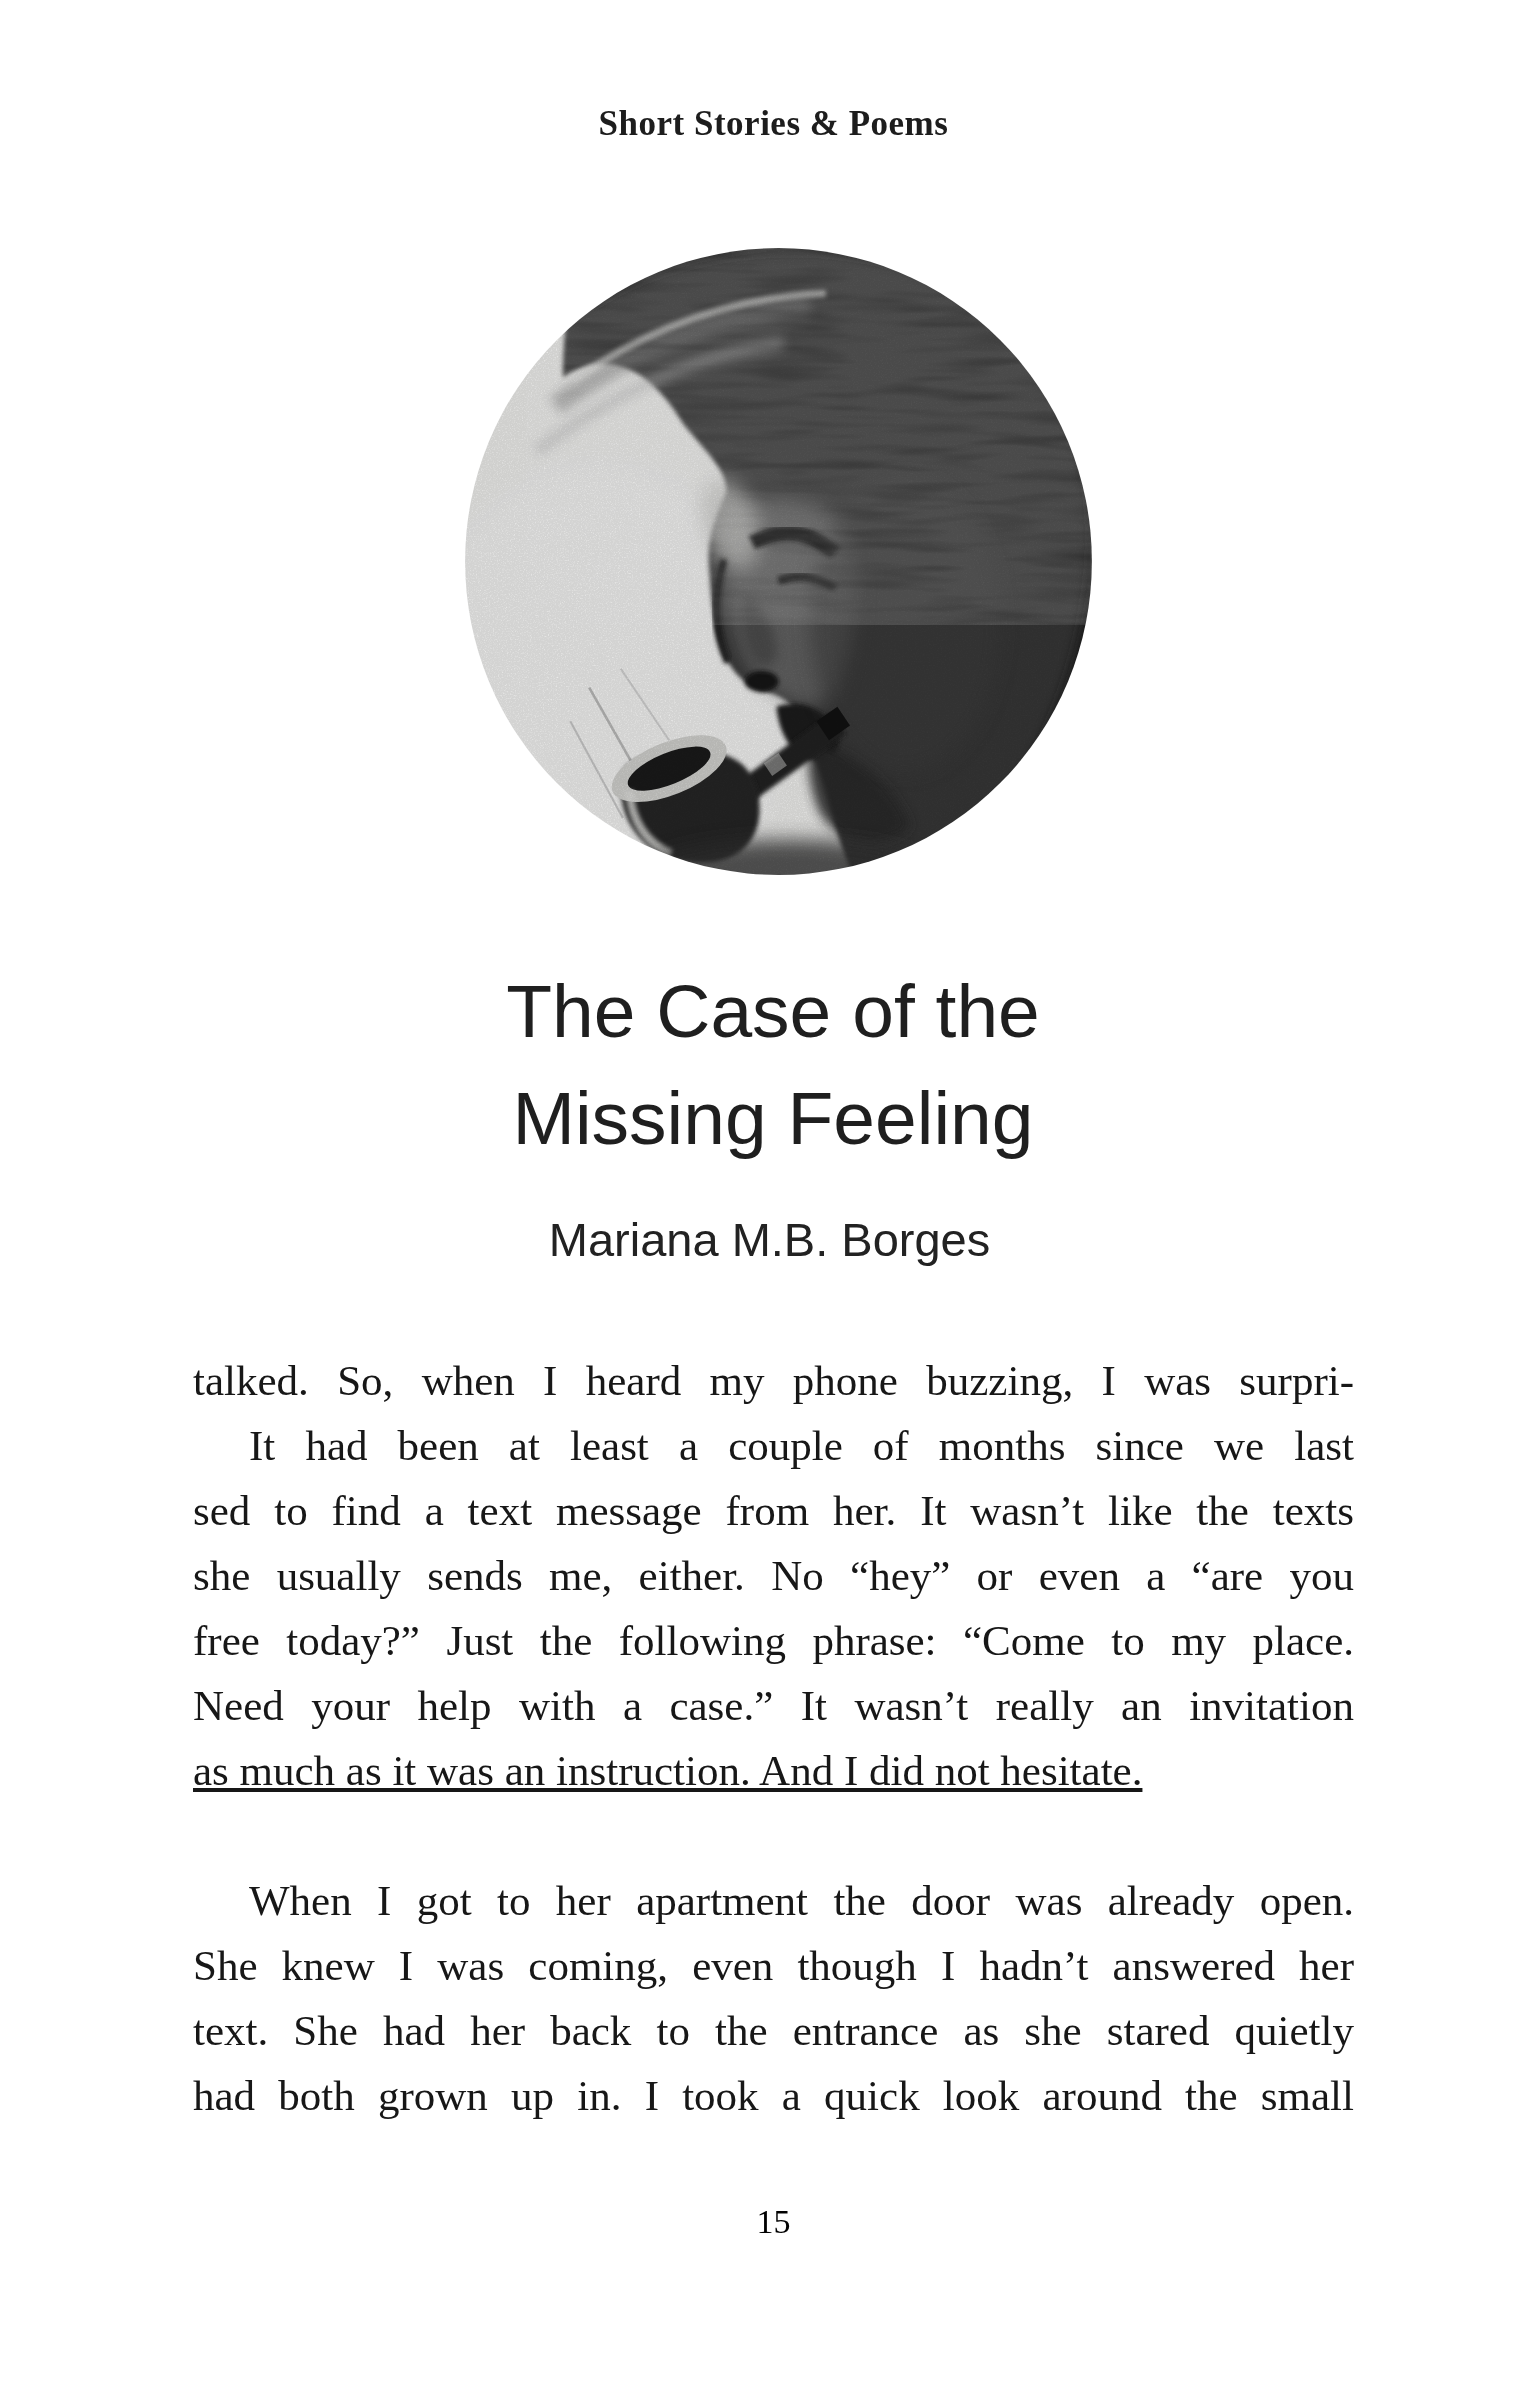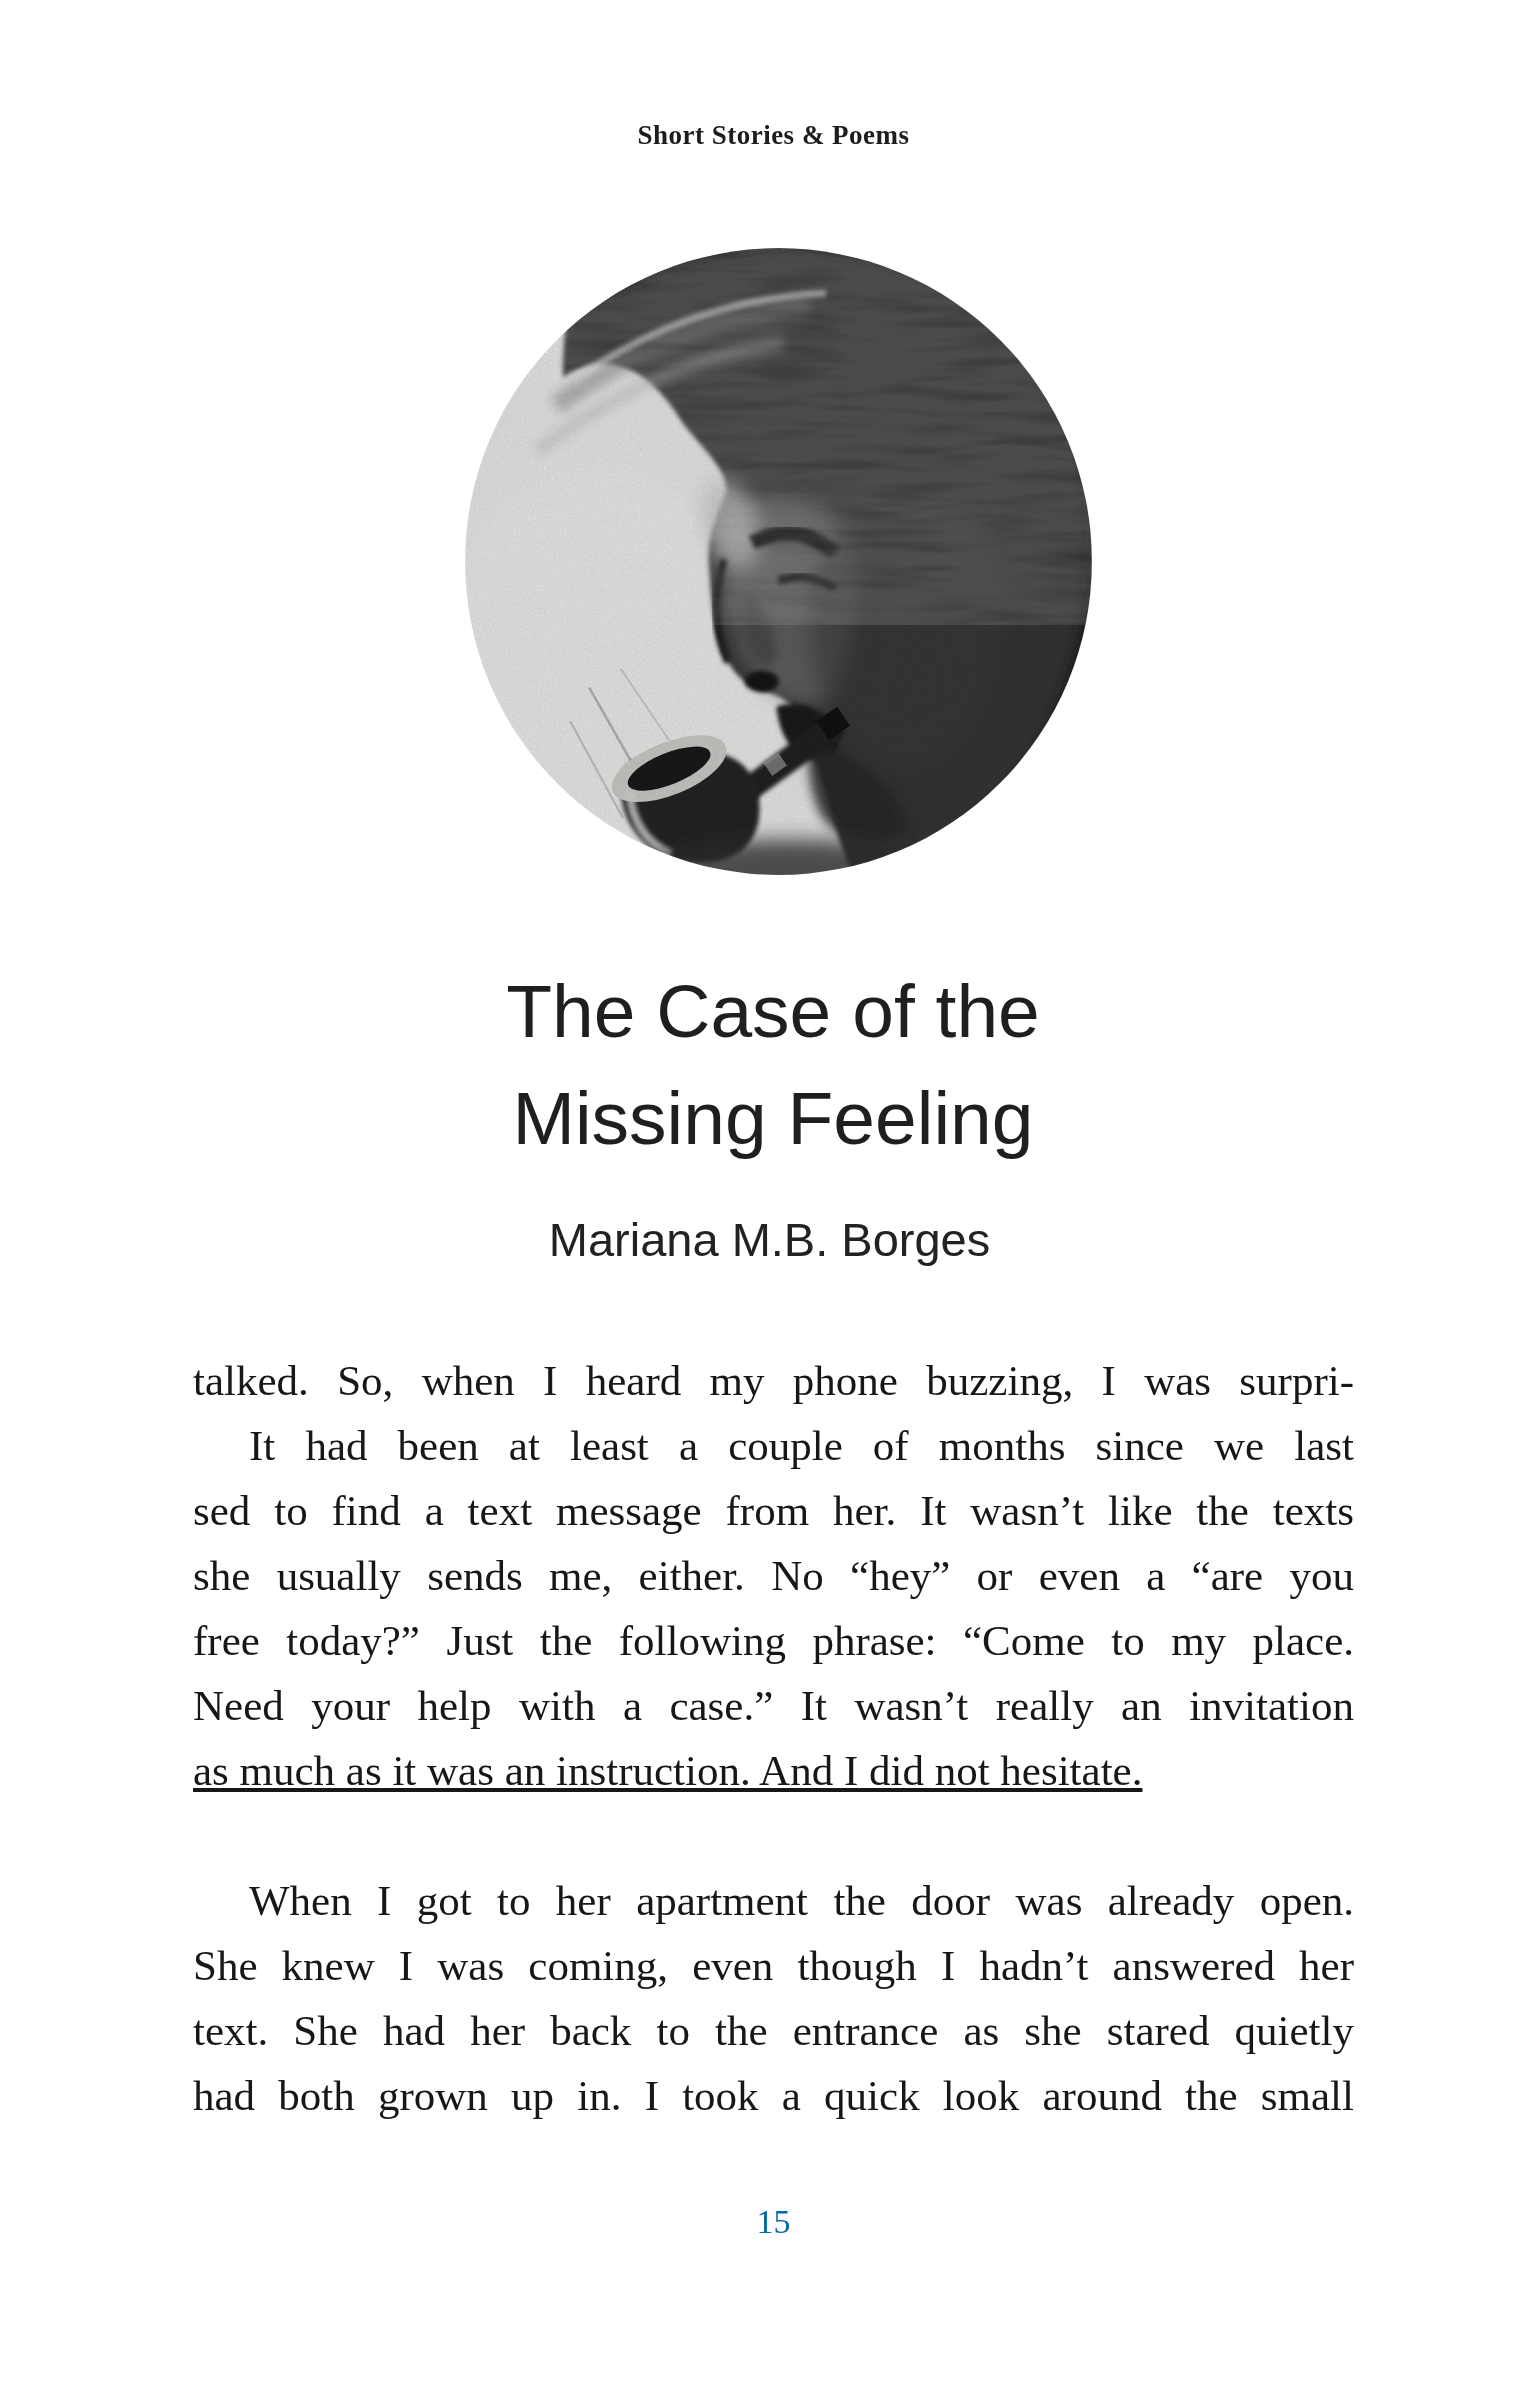--- a/index.html
+++ b/index.html
@@ -8,23 +8,23 @@
     width: 1517px;
     height: 2401px;
     margin: 0 auto;
     background: #ffffff;
     font-family: "Liberation Serif", serif;
     color: #1a1a1a;
     overflow: hidden;
   }
   .running-head {
     position: absolute;
-    top: 114px; left: 193px; width: 1161px;
-    text-align: center;
-    font-size: 27px;
+    top: 102px; left: 193px; width: 1161px;
+    text-align: center;
+    font-size: 35px;
     line-height: 43px;
     font-weight: 600;
     letter-spacing: 0.5px;
     color: #1d1d1d;
   }
   .illustration {
     position: absolute;
     top: 246px; left: 463px;
     width: 631px; height: 631px;
   }
@@ -66,21 +66,21 @@
     text-align-last: justify;
   }
   .line.indent { text-indent: 56px; }
   .line.flush-last { text-align-last: left; text-decoration: underline; }
   .page-number {
     position: absolute;
     top: 2200px; left: 193px; width: 1161px;
     text-align: center;
     font-size: 34px;
     line-height: 43px;
-    color: #0369a1;
+    color: #000000;
   }
 </style>
 </head>
 <body>
 
 <div class="page">
 
   <div class="running-head">Short Stories &amp; Poems</div>
 
   <div class="illustration">

